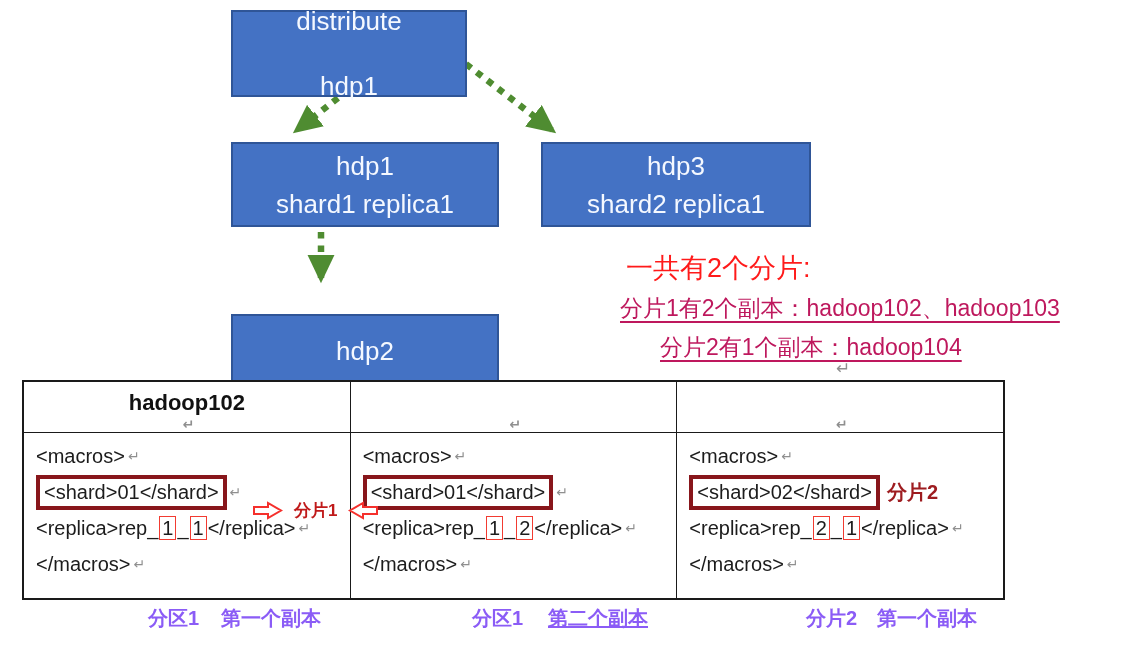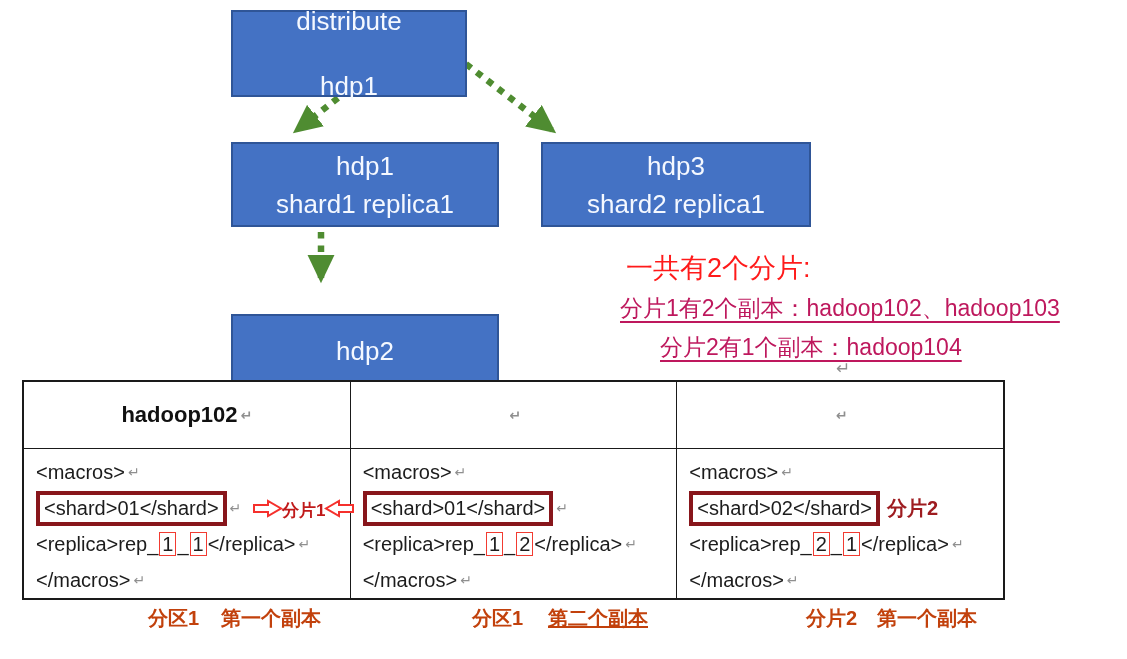--- a/index.html
+++ b/index.html
@@ -31,40 +31,40 @@
 
   
   #config-table{
     position:absolute;left:22px;top:380px;width:983px;height:220px;
     border:2px solid #1a1a1a;box-sizing:border-box;display:flex;background:#fff;
   }
   .tcol{flex:1;display:flex;flex-direction:column;box-sizing:border-box;}
   .tcol.mid{border-left:1.5px solid #1a1a1a;border-right:1.5px solid #1a1a1a;}
   .thead{
     height:72px;border-bottom:1.5px solid #1a1a1a;display:flex;align-items:center;
-    justify-content:center;font-weight:bold;font-size:22px;color:#111;box-sizing:border-box;
-  }
-  .tbody{flex:1;padding:5px 0 0 12px;font-size:20px;color:#1c1c1c;}
+    justify-content:flex-end;font-weight:bold;font-size:22px;color:#111;box-sizing:border-box;flex-direction:column;
+  }
+  .tbody{flex:1;padding:5px 0 16px 12px;font-size:20px;color:#1c1c1c;}
   .cline{height:36px;display:flex;align-items:center;white-space:nowrap;}
   .shard-box{
     display:inline-block;border:4px solid #88161b;padding:0px 4px;line-height:27px;
   }
   .digit-box{
     display:inline-block;border:1.5px solid #f23b31;padding:0 2px;margin:0 1px;line-height:22px;
   }
   .shard2-label{color:#9e1c20;font-weight:bold;font-size:20px;margin-left:7px;}
 
   
   #shard1-link{
-    position:absolute;left:253px;top:499px;display:flex;z-index:5;
+    position:absolute;left:253px;top:499px;display:flex;align-items:center;z-index:5;gap:12px;
   }
   #shard1-link .lbl{color:#c01a1a;font-weight:bold;font-size:17px;margin:0 -1px;white-space:nowrap;}
 
   
-  .red-label{position:absolute;color:#c2410c;font-weight:bold;font-size:20px;white-space:nowrap;}
+  .red-label{position:absolute;color:#8b5cf6;font-weight:bold;font-size:20px;white-space:nowrap;}
   #lbl-c1-d1{left:148px;top:605px;}  #lbl-c1-d2{left:221px;top:605px;}
   #lbl-c2-d1{left:472px;top:605px;}  #lbl-c2-d2{left:548px;top:605px;text-decoration:underline;}
   #lbl-c3-d1{left:806px;top:605px;}  #lbl-c3-d2{left:877px;top:605px;}
 </style>
 </head>
 <body>
 
 <div id="canvas">
 
   <svg class="overlay" width="1127" height="659" viewBox="0 0 1127 659">

